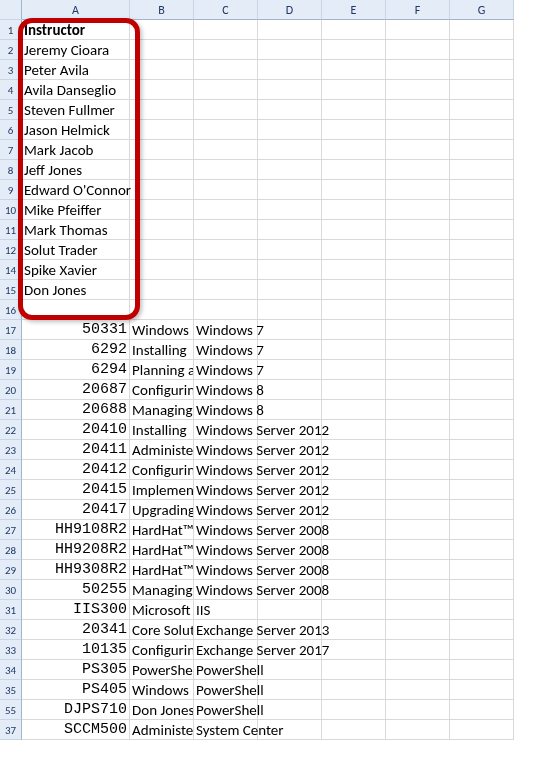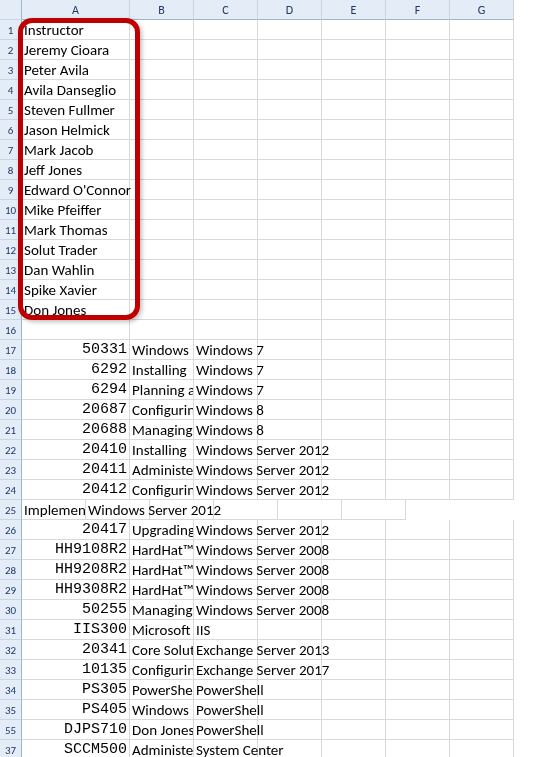--- a/index.html
+++ b/index.html
@@ -58,21 +58,21 @@
   }
   .cA { width: 108px; min-width:108px; }
   .cB { width: 64px; min-width:64px; }
   .cC { width: 64px; min-width:64px; }
   .cD { width: 64px; min-width:64px; }
   .cE { width: 64px; min-width:64px; }
   .cF { width: 64px; min-width:64px; }
   .cG { width: 64px; min-width:64px; }
   .right { text-align: right; font-family: Liberation Mono, monospace; }
   .left  { text-align: left; }
-  .bold  { font-weight: normal; }
+  .bold  { font-weight: bold; }
   .overflow { overflow: visible !important; position: relative; z-index: 1; }
   .callout {
     position: absolute;
     top: 18px;
     left: 18px;
     width: 122px;
     height: 302px;
     border: 5px solid #c00000;
     border-radius: 14px;
     pointer-events: none;
@@ -211,30 +211,20 @@
         <div class="rowhead">12</div>
         <div class="cell cA left overflow">Solut Trader</div>
         <div class="cell cB"></div>
         <div class="cell cC"></div>
         <div class="cell cD"></div>
         <div class="cell cE"></div>
         <div class="cell cF"></div>
         <div class="cell cG"></div>
       </div>
       <div class="row">
-        <div class="rowhead">13</div>
-        <div class="cell cA left overflow">Dan Wahlin</div>
-        <div class="cell cB"></div>
-        <div class="cell cC"></div>
-        <div class="cell cD"></div>
-        <div class="cell cE"></div>
-        <div class="cell cF"></div>
-        <div class="cell cG"></div>
-      </div>
-      <div class="row">
         <div class="rowhead">14</div>
         <div class="cell cA left overflow">Spike Xavier</div>
         <div class="cell cB"></div>
         <div class="cell cC"></div>
         <div class="cell cD"></div>
         <div class="cell cE"></div>
         <div class="cell cF"></div>
         <div class="cell cG"></div>
       </div>
       <div class="row">
@@ -332,20 +322,21 @@
         <div class="cell cA right">20412</div>
         <div class="cell cB left">Configurin</div>
         <div class="cell cC left overflow">Windows Server 2012</div>
         <div class="cell cD"></div>
         <div class="cell cE"></div>
         <div class="cell cF"></div>
         <div class="cell cG"></div>
       </div>
       <div class="row">
         <div class="rowhead">25</div>
+        <div class="cell cA right">20415</div>
         <div class="cell cB left">Implemen</div>
         <div class="cell cC left overflow">Windows Server 2012</div>
         <div class="cell cD"></div>
         <div class="cell cE"></div>
         <div class="cell cF"></div>
         <div class="cell cG"></div>
       </div>
       <div class="row">
         <div class="rowhead">26</div>
         <div class="cell cA right">20417</div>

